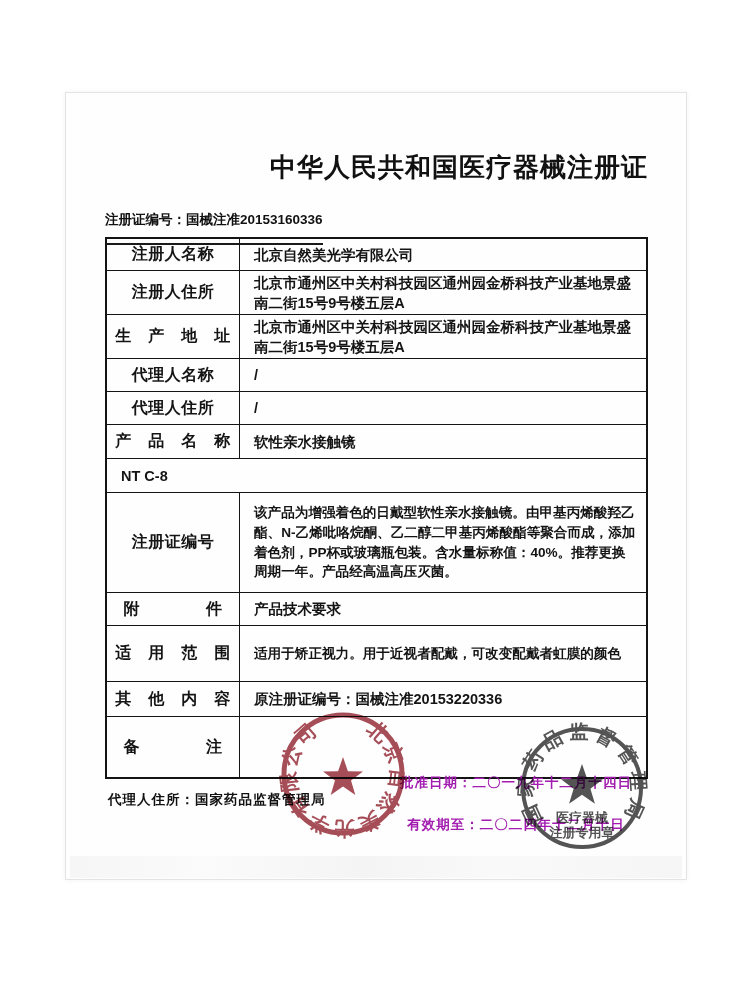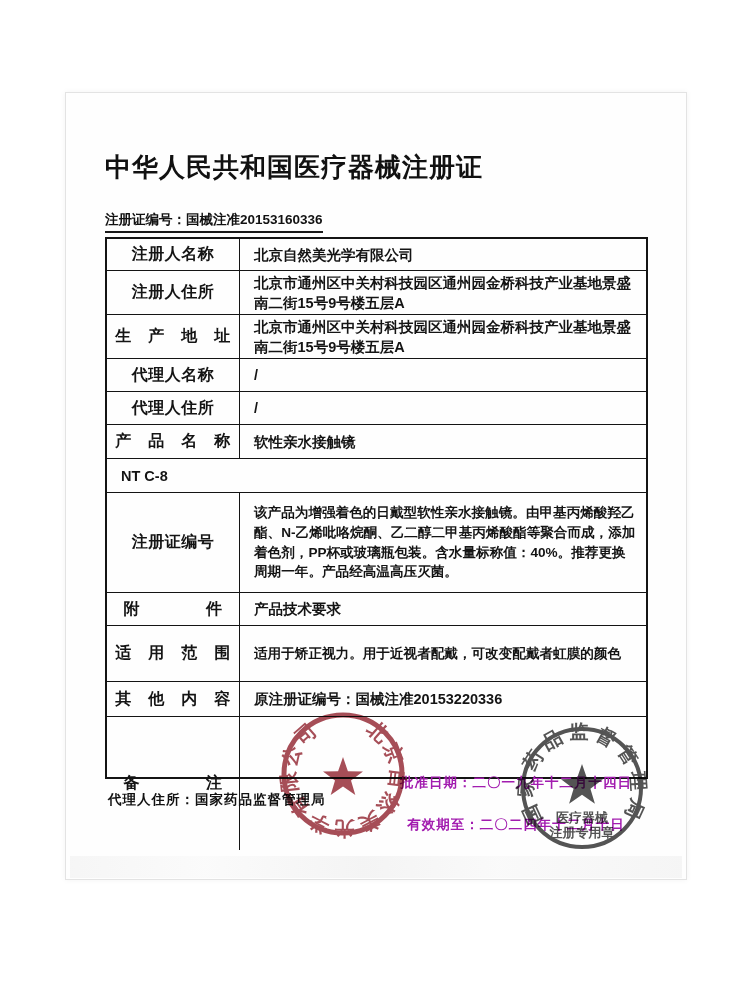--- a/index.html
+++ b/index.html
@@ -6,30 +6,30 @@
   html,body { width:750px; height:1000px; background:#ffffff; }
   body { font-family:"Liberation Sans","DejaVu Sans",sans-serif; color:#141414; }
   .canvas { position:relative; width:750px; height:1000px; background:#ffffff; overflow:hidden; }
 
   .paper { position:absolute; left:65px; top:92px; width:622px; height:788px;
            background:#fefefe; border:1px solid #e3e3e3;
            box-shadow:0 0 6px rgba(0,0,0,0.05); }
   .scan-band { position:absolute; left:70px; top:856px; width:612px; height:22px; opacity:.55;
            background:linear-gradient(90deg,#efefef,#f8f8f8 22%,#ececec 48%,#f6f6f6 70%,#eeeeee); }
 
-  .title { position:absolute; left:105px; top:150px; width:543px; text-align:left;
+  .title { position:absolute; left:105px; top:150px; width:543px; text-align:right;
            font-size:26px; font-weight:700; letter-spacing:1px; color:#111; }
 
   .certno { position:absolute; left:105px; top:211px; font-size:13.5px; font-weight:700;
-            border-bottom:2px solid #1a1a1a; padding-bottom:2px; color:#111; }
+            border-bottom:2px solid #1a1a1a; padding-bottom:14px; color:#111; }
 
   .table { position:absolute; left:105px; top:237px; width:543px;
            border:2px solid #141414; display:flex; flex-direction:column; background:transparent;justify-content:space-between; }
   .row { display:flex; border-bottom:1.6px solid #141414; }
-  .row:last-child { border-bottom:none;flex-direction:column; }
+  .row:last-child { border-bottom:none; }
   .cell-label { width:133px; flex:0 0 133px; border-right:1.6px solid #141414;
                 display:flex; align-items:center; justify-content:center;
                 font-size:16px; font-weight:700; letter-spacing:.5px; text-align:center; }
   .cell-value { flex:1; display:flex; align-items:center;
                 padding:3px 10px 3px 14px; font-size:14.5px; font-weight:700; line-height:1.38; }
   .cell-value.small { font-size:13.6px; line-height:1.45; }
   .h32{height:32px} .h44{height:44px} .h33{height:33px} .h34{height:34px}
   .h100{height:100px} .h56{height:56px} .h35{height:35px} .h60{height:60px}
 
   .footer-left { position:absolute; left:108px; top:791px; font-size:13.5px; font-weight:700;

